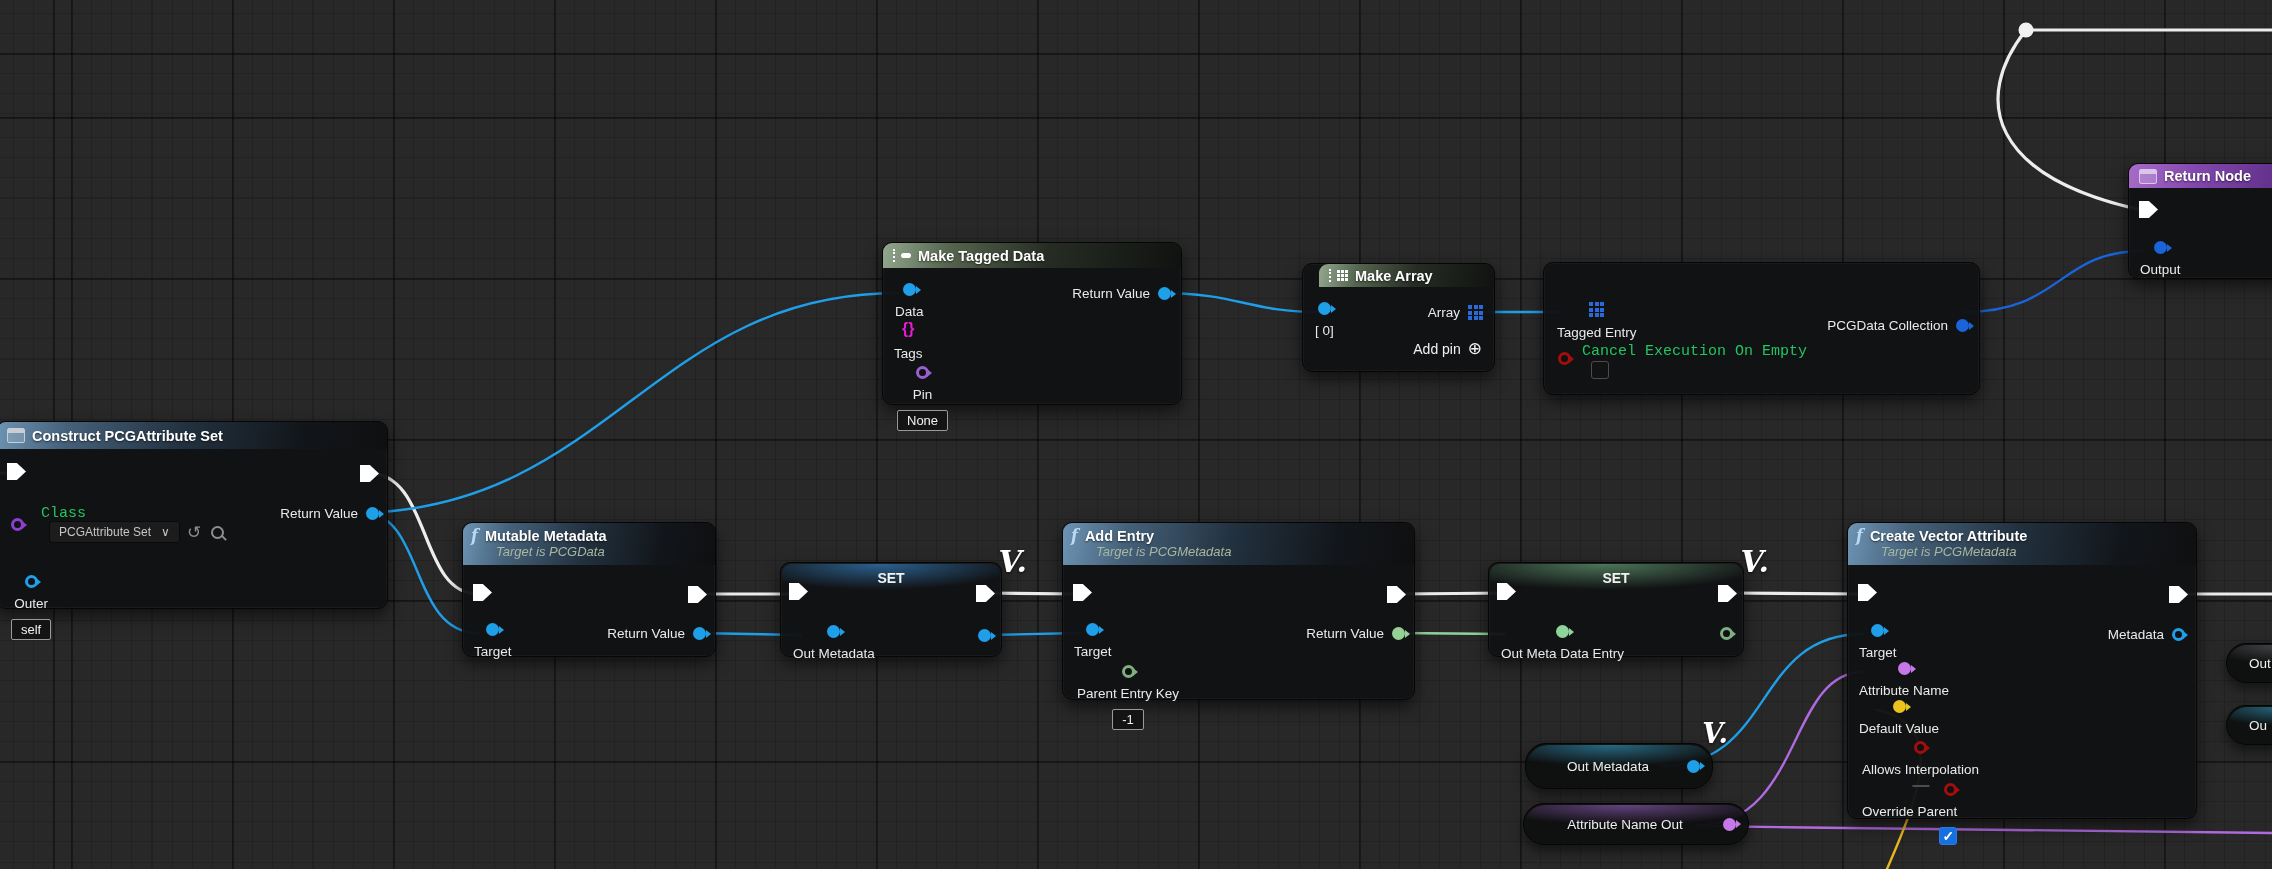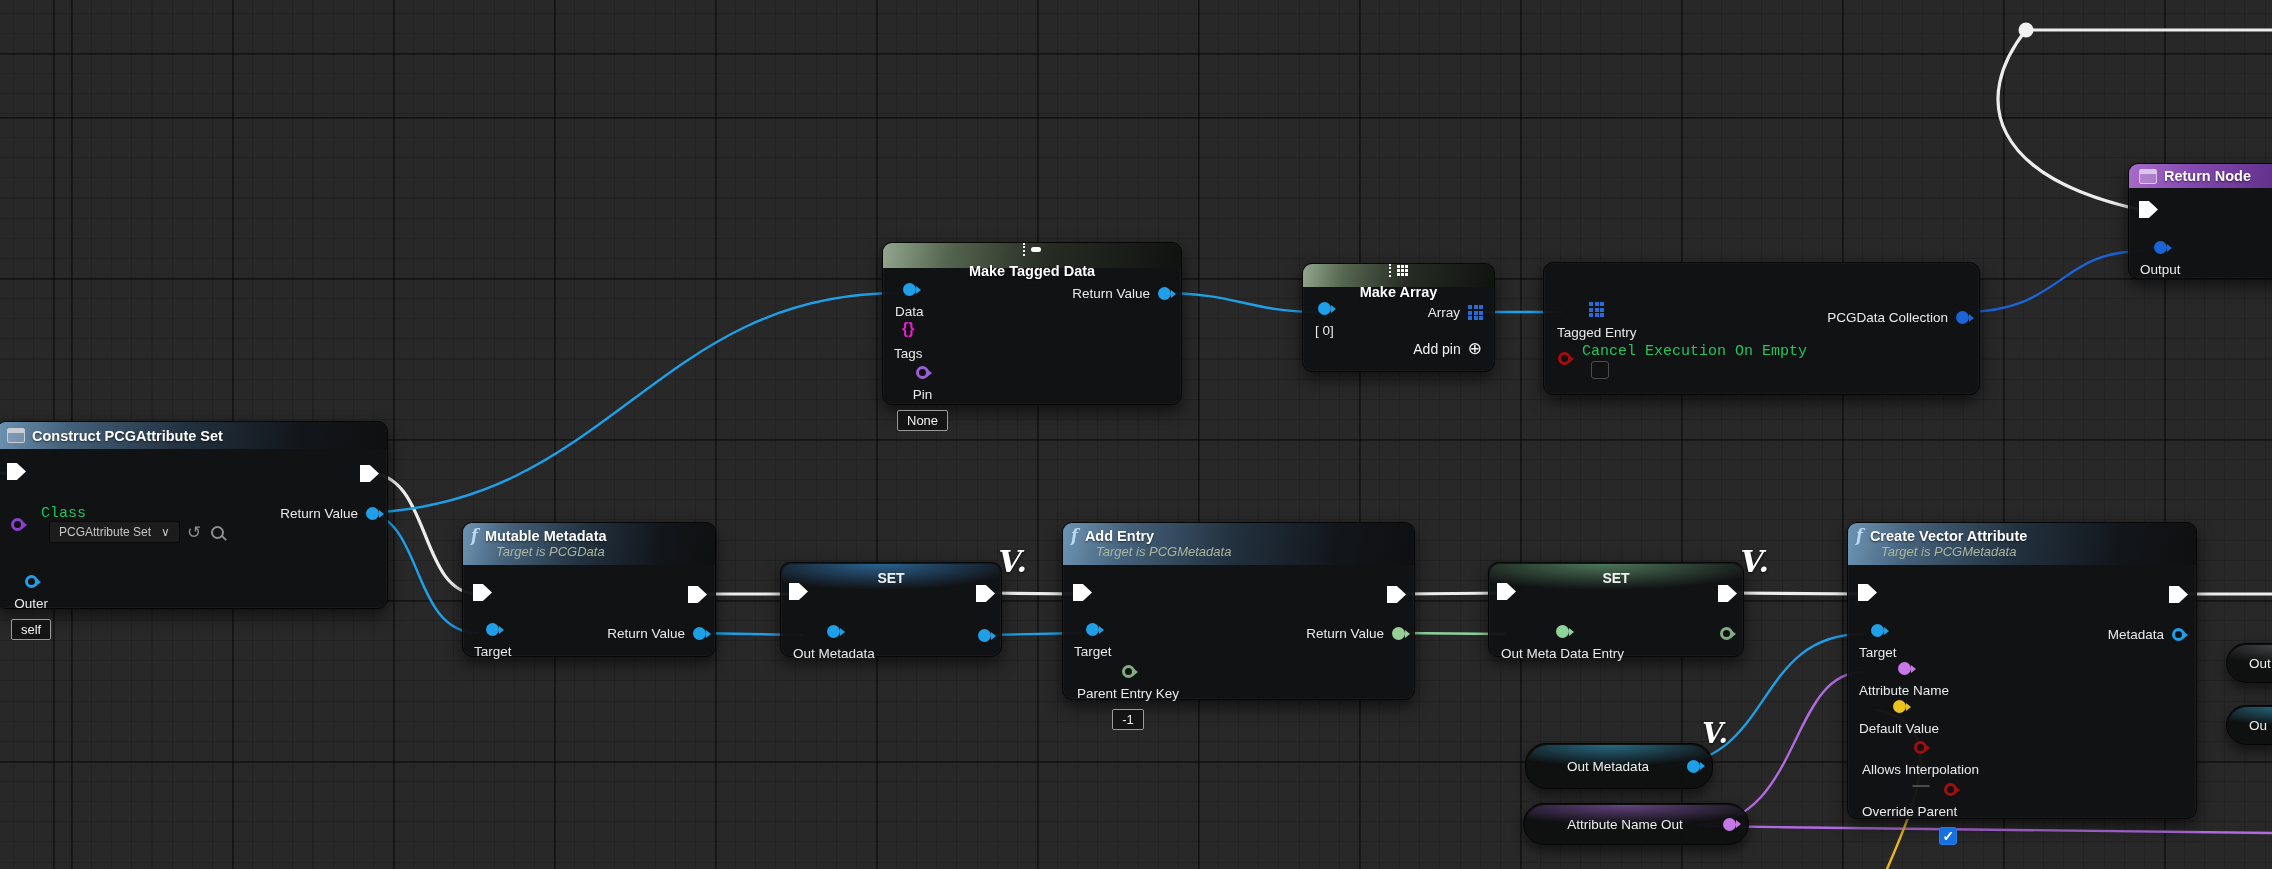--- a/index.html
+++ b/index.html
@@ -14,21 +14,21 @@
   svg.wires{position:absolute;left:0;top:0;pointer-events:none;}
   .node{position:absolute;background:rgba(17,18,20,0.96);border:1px solid #060606;border-radius:10px;
     box-shadow:0 7px 16px rgba(0,0,0,0.55), inset 0 0 0 1px rgba(255,255,255,0.035);}
   .hdr{display:flex;align-items:center;gap:7px;padding:0 10px;border-radius:9px 9px 0 0;color:#fff;}
   .hdr .title{font-weight:700;font-size:14.5px;text-shadow:0 1px 2px rgba(0,0,0,0.6);white-space:nowrap;}
   .hdr2{padding:5px 10px 6px 8px;border-radius:9px 9px 0 0;}
   .hdr2 .trow{display:flex;align-items:center;gap:7px;}
   .hdr2 .title{font-weight:700;font-size:14.5px;color:#fff;text-shadow:0 1px 2px rgba(0,0,0,0.6);white-space:nowrap;}
   .hdr2 .sub{font-style:italic;font-size:13px;color:#a9b7a0;margin-left:25px;white-space:nowrap;}
   .hdr-fn{background:linear-gradient(100deg,#6d94b4 0%,#45617a 18%,#22313f 48%,rgba(18,22,27,0.92) 78%,rgba(15,15,16,0.88) 100%);}
-  .hdr-mkgreen{background:linear-gradient(100deg,#93a88f 0%,#55654f 22%,#262c23 55%,rgba(16,18,16,0.9) 100%);flex-direction:column;}
+  .hdr-mkgreen{background:linear-gradient(100deg,#93a88f 0%,#55654f 22%,#262c23 55%,rgba(16,18,16,0.9) 100%);}
   .hdr-mkblue{background:linear-gradient(100deg,#6f9cd4 0%,#3362ac 28%,#173a74 65%,#102647 100%);border-top:1px solid #89aee6;}
   .hdr-return{background:linear-gradient(100deg,#a76cc9 0%,#8247ad 40%,#572a80 100%);}
   .ficon{font-family:"DejaVu Serif",serif;font-style:italic;font-weight:700;font-size:16px;color:#bcd9f2;line-height:1;}
   .winicon{width:16px;height:13px;border:1.5px solid #c8cdd6;border-radius:2px;background:linear-gradient(#c8cdd6 0 4px, rgba(200,205,214,0.25) 4px);}
   .winicon.purple{border-color:#d9c6ea;background:linear-gradient(#d9c6ea 0 4px, rgba(217,198,234,0.3) 4px);}
   .mkicon{display:inline-flex;align-items:center;gap:3px;}
   .mkicon .dots{width:3px;height:13px;border-left:2px dotted #fff;}
   .mkicon .pill{width:10px;height:5px;background:#fff;border-radius:2.5px;}
   .grid9{display:grid;grid-template-columns:repeat(3,4px);grid-template-rows:repeat(3,4px);gap:1.5px;}
   .grid9 i{background:#fff;display:block;}
@@ -152,21 +152,21 @@
       <span>Tags</span>
     </div>
     <div class="prow" style="left:14px;top:123px;">
       <span class="pin hollow" style="--c:#9a5fd0"></span>
       <span>Pin</span>
       <span class="vbox">None</span>
     </div>
   </div>
 
   <div class="node" style="left:1302px;top:263px;width:191px;height:107px;">
-    <div class="hdr hdr-mkgreen" style="height:23px;">
+    <div class="hdr hdr-mkgreen" style="height:23px;margin-left:16px;">
       <span class="mkicon">
           <i class="dots"></i>
           <span class="grid9" style="grid-template-columns:repeat(3,3px);grid-template-rows:repeat(3,3px);gap:1px;">
             <i></i>
             <i></i>
             <i></i>
             <i></i>
             <i></i>
             <i></i>
             <i></i>
@@ -208,21 +208,21 @@
           <i></i>
           <i></i>
           <i></i>
           <i></i>
           <i></i>
           <i></i>
           <i></i>
         </span>
       <span>Tagged Entry</span>
     </div>
-    <div class="prow r" style="right:10px;top:44px;">
+    <div class="prow r" style="right:10px;top:52px;">
       <span class="pin" style="--c:#1b63d8"></span>
       <span>PCGData Collection</span>
     </div>
     <span class="lbl" style="position:absolute;left:38px;top:80px;">Cancel Execution On Empty</span>
     <div class="prow" style="left:14px;top:89px;">
         <span class="pin hollow" style="--c:#a50d0d"></span>
       </div>
     <span class="cb" style="position:absolute;left:47px;top:98px;"></span>
   </div>
 

